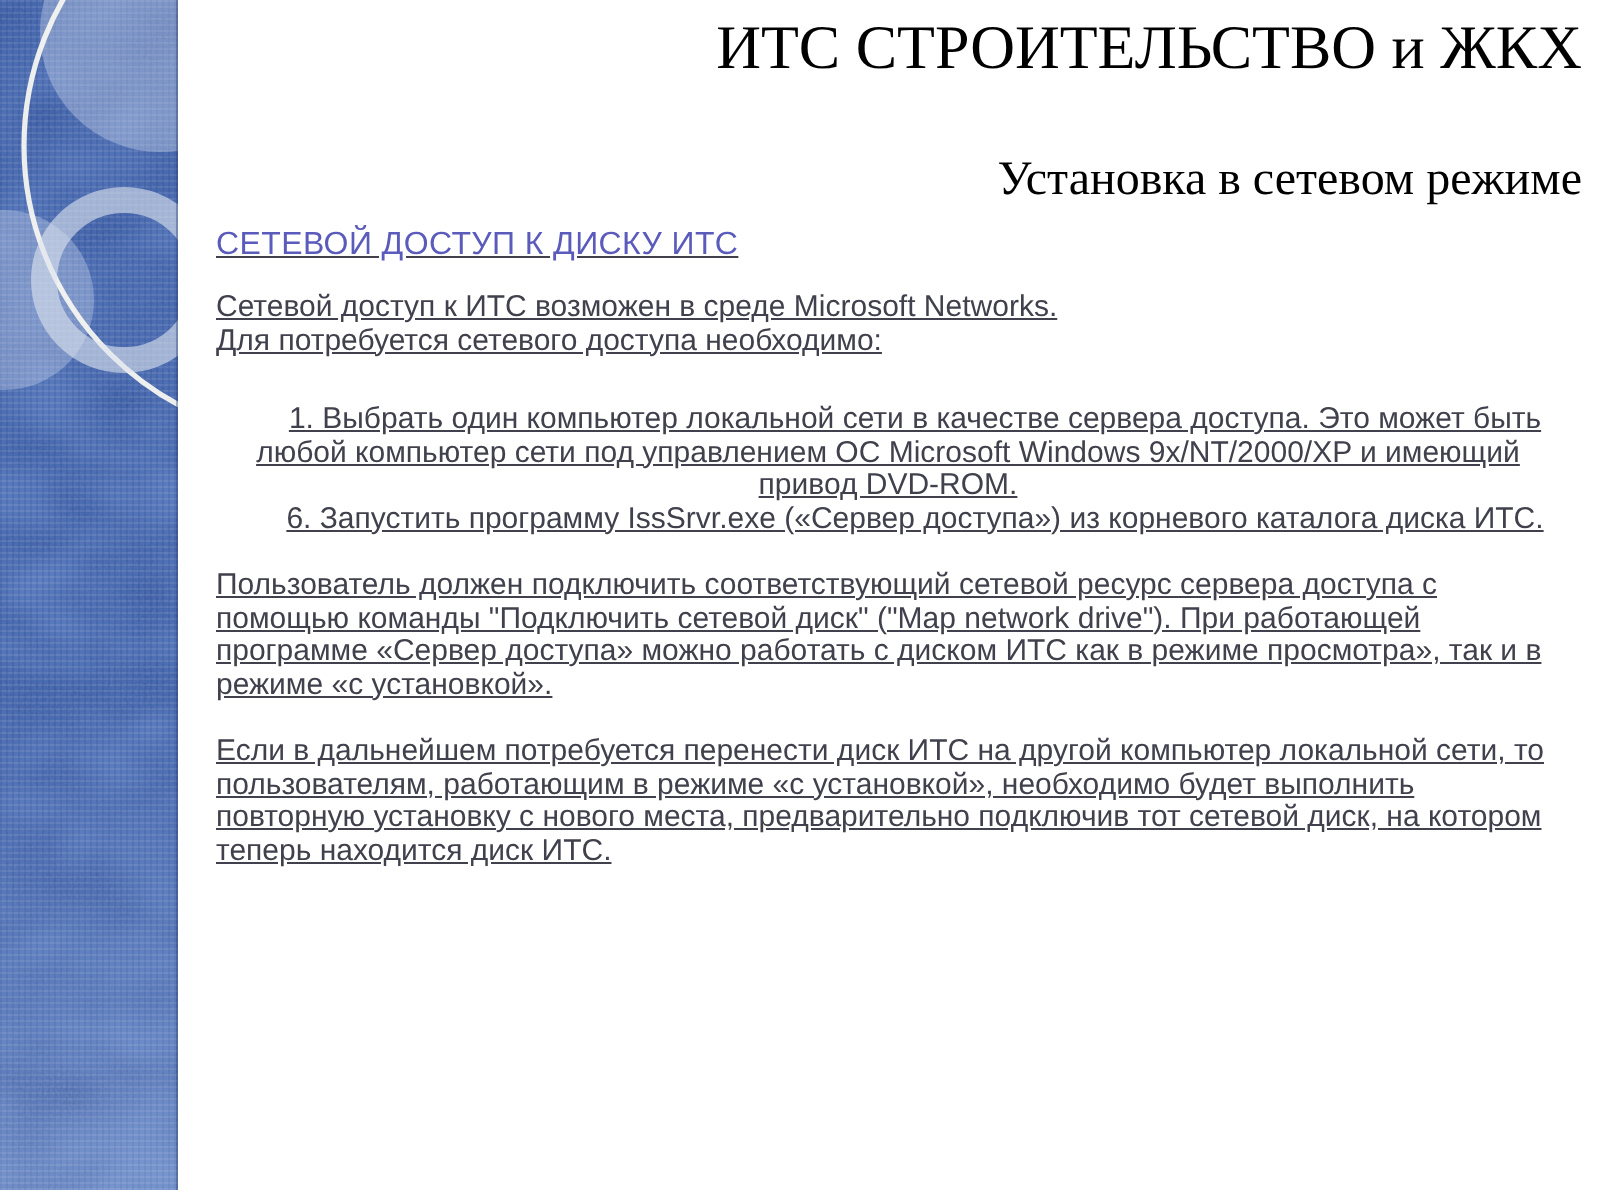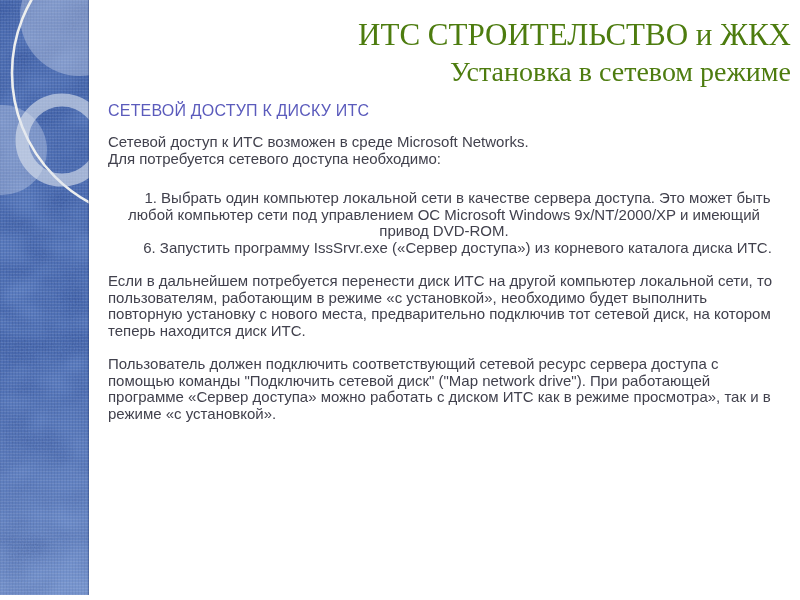--- a/index.html
+++ b/index.html
@@ -15,39 +15,40 @@
   
   .sidebar {
     position: absolute;
     left: 0; top: 0;
     display: block;
   }
 
   
   .title-block {
     position: absolute;
-    top: 14px;
+    top: 3px;
     right: 9px;
     text-align: right;
-    color: #4d7c0f;
+    color: #000000;
     font-family: "Liberation Serif", serif;
     white-space: nowrap;
   }
   .title-line1 { font-size: 31px; line-height: 41px; }
-  .title-line2 { font-size: 28px; line-height: 33px; }
+  .title-line2 { font-size: 24px; line-height: 33px; margin-top: 30px; }
 
   
   .content {
     position: absolute;
     left: 108px;
-    top: 102px;
+    top: 114px;
     width: 672px;
     color: #41414d;
     font-size: 15px;
     line-height: 16.5px;
+    text-decoration: underline;
   }
   .section-heading {
     color: #5b5bbc;
     font-size: 16px;
     line-height: 18px;
     letter-spacing: 0.2px;
     margin-bottom: 14px;
   }
   .intro { margin-bottom: 23px; }
   .steps .step { text-indent: 27px; text-align: center; }
@@ -106,18 +107,18 @@
         <div class="intro-line">Сетевой доступ к ИТС возможен в среде Microsoft Networks.</div>
         <div class="intro-line">Для потребуется сетевого доступа необходимо:</div>
       </div>
 
     <div class="steps">
         <div class="step">1. Выбрать один компьютер локальной сети в качестве сервера доступа. Это может быть любой компьютер сети под управлением ОС Microsoft Windows 9x/NT/2000/XP и имеющий привод DVD-ROM.</div>
         <div class="step">6. Запустить программу IssSrvr.exe («Сервер доступа») из корневого каталога диска ИТС.</div>
       </div>
 
     <div class="body-paras">
+        <div class="body-para">Пользователь должен подключить соответствующий сетевой ресурс сервера доступа с помощью команды "Подключить сетевой диск" ("Map network drive"). При работающей программе «Сервер доступа» можно работать с диском ИТС как в режиме просмотра», так и в режиме «с установкой».</div>
         <div class="body-para">Если в дальнейшем потребуется перенести диск ИТС на другой компьютер локальной сети, то пользователям, работающим в режиме «с установкой», необходимо будет выполнить повторную установку с нового места, предварительно подключив тот сетевой диск, на котором теперь находится диск ИТС.</div>
-        <div class="body-para">Пользователь должен подключить соответствующий сетевой ресурс сервера доступа с помощью команды "Подключить сетевой диск" ("Map network drive"). При работающей программе «Сервер доступа» можно работать с диском ИТС как в режиме просмотра», так и в режиме «с установкой».</div>
       </div>
   </div>
 
 </div>
 
 </body></html>

